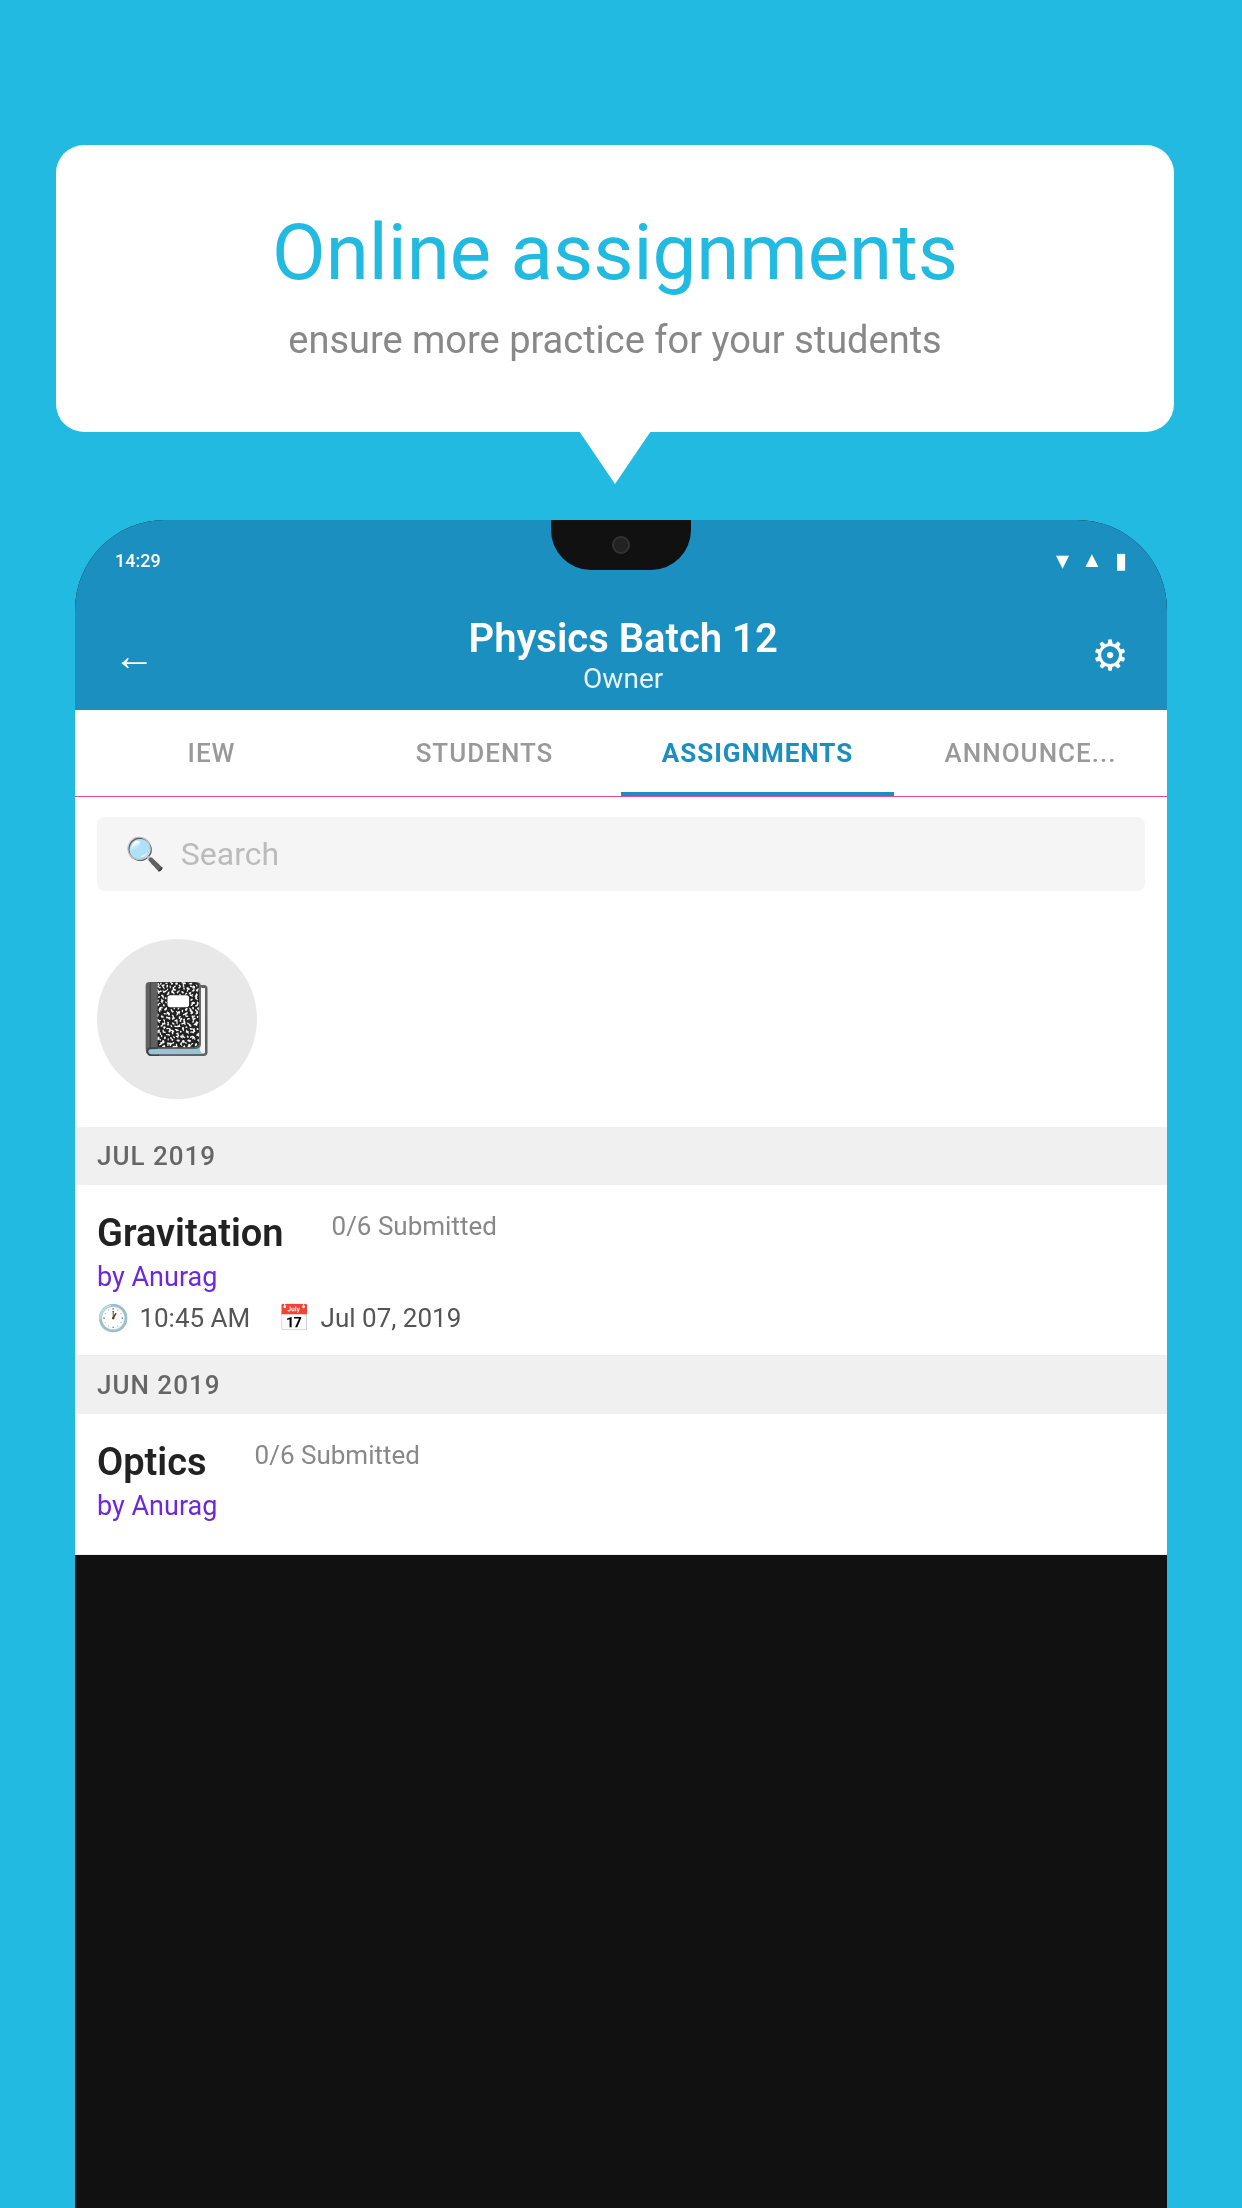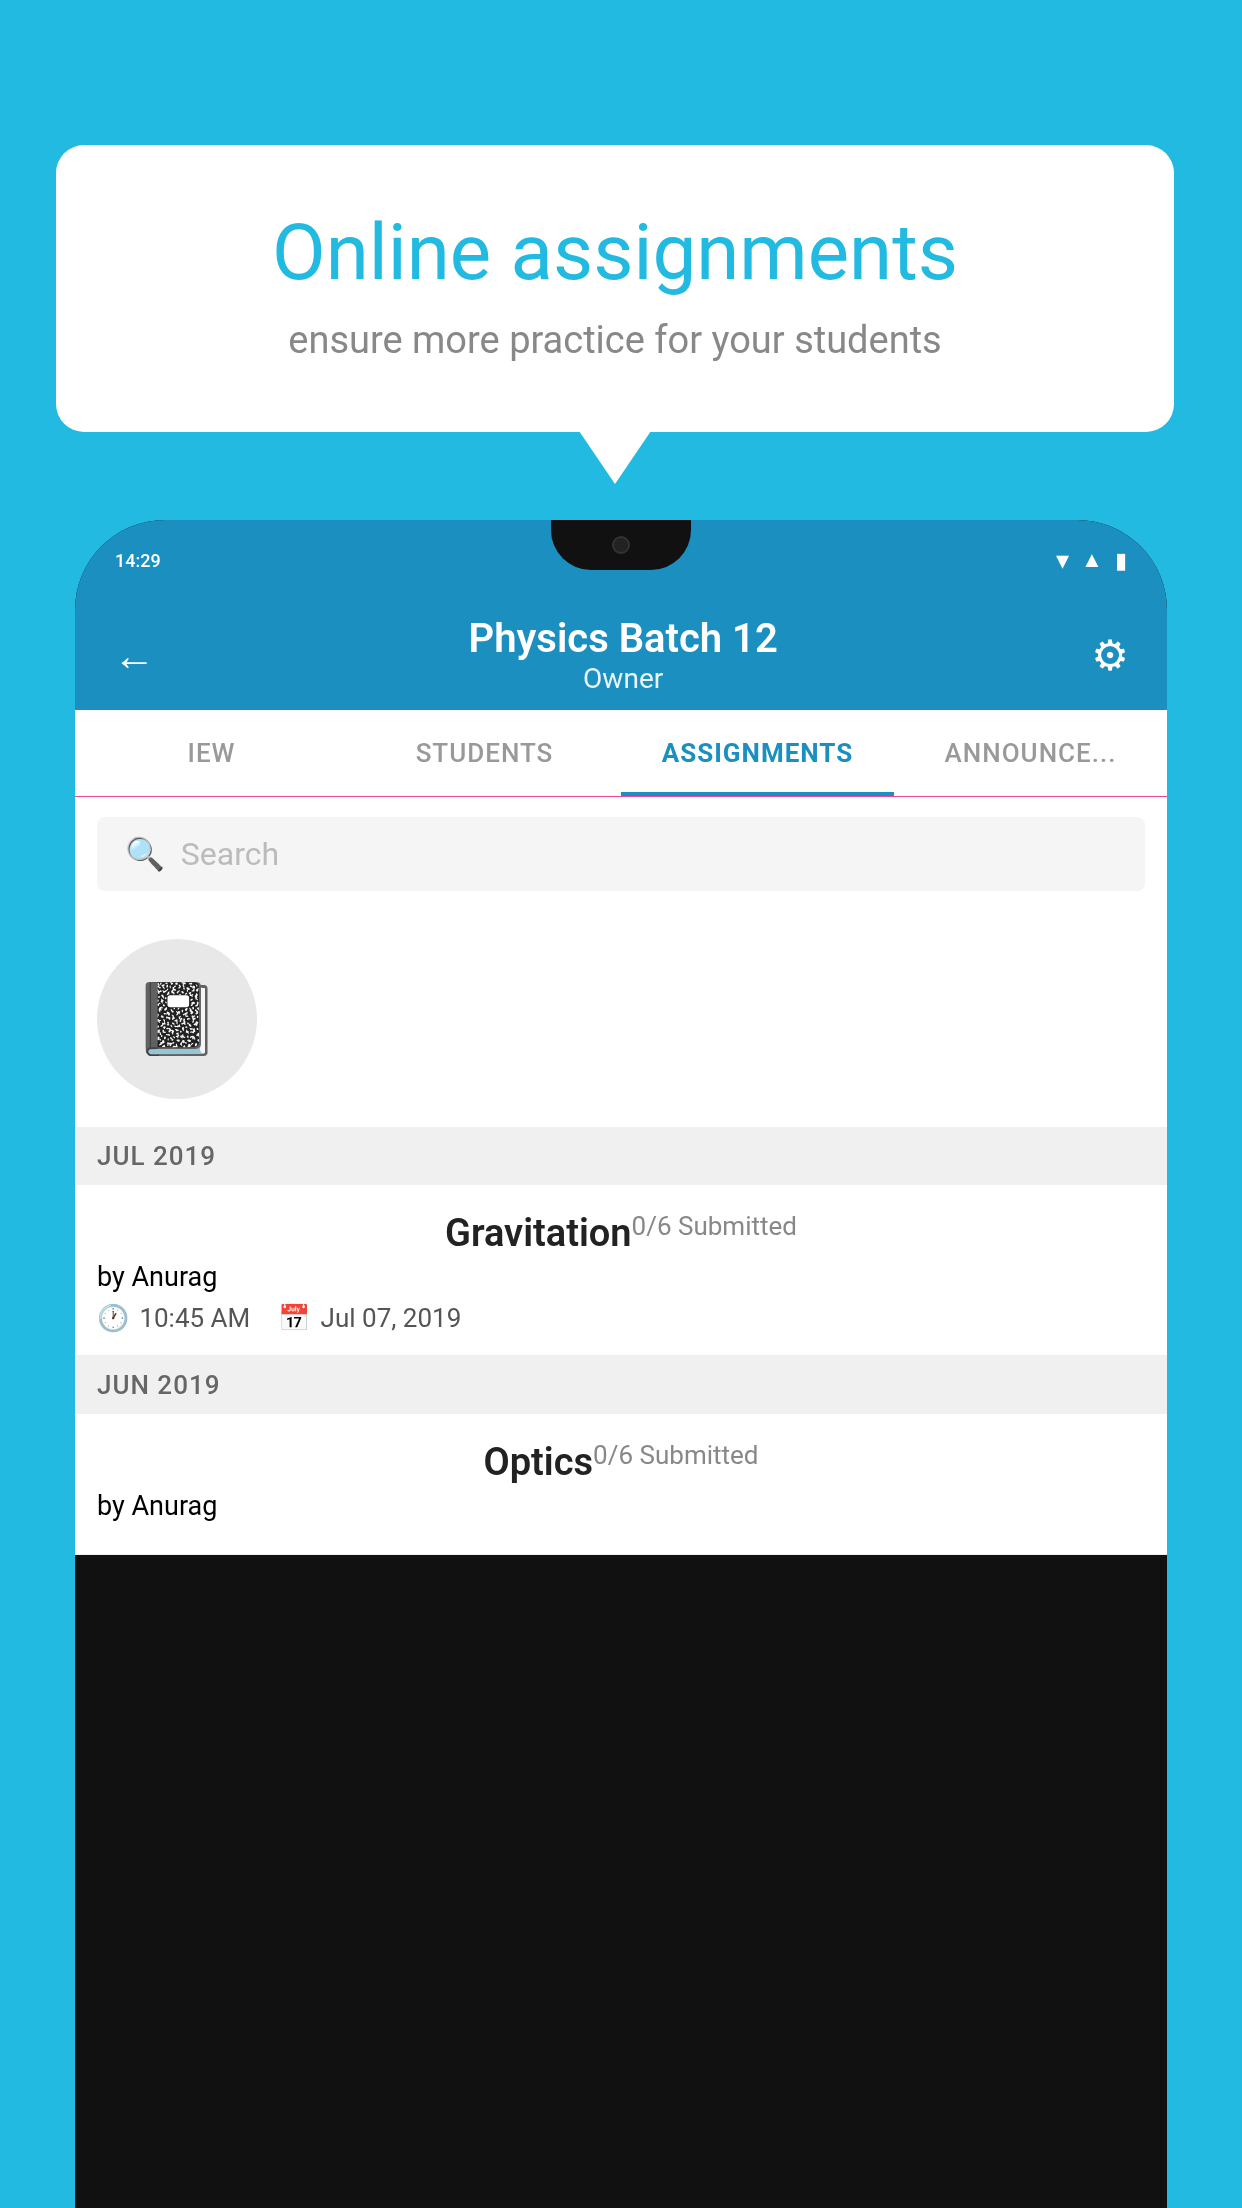--- a/index.html
+++ b/index.html
@@ -252,36 +252,37 @@
     }
 
     
     .assignment-item {
       padding: 26px 22px 22px;
       background: white;
       border-bottom: 1px solid #eee;
     }
     .assignment-row1 {
       display: flex;
-      justify-content: center;
+      justify-content: flex-start;
       align-items: flex-start;
       margin-bottom: 6px;
+      gap: 48px;
     }
     .assignment-name {
       font-size: 38px;
       font-weight: 600;
       color: #222;
     }
     .assignment-submitted {
       font-size: 26px;
       color: #888;
     }
     .assignment-by {
       font-size: 27px;
-      color: #000000;
+      color: #6d28d9;
       margin-bottom: 10px;
     }
     .assignment-meta {
       display: flex;
       align-items: center;
       gap: 28px;
     }
     .meta-item {
       display: flex;
       align-items: center;

